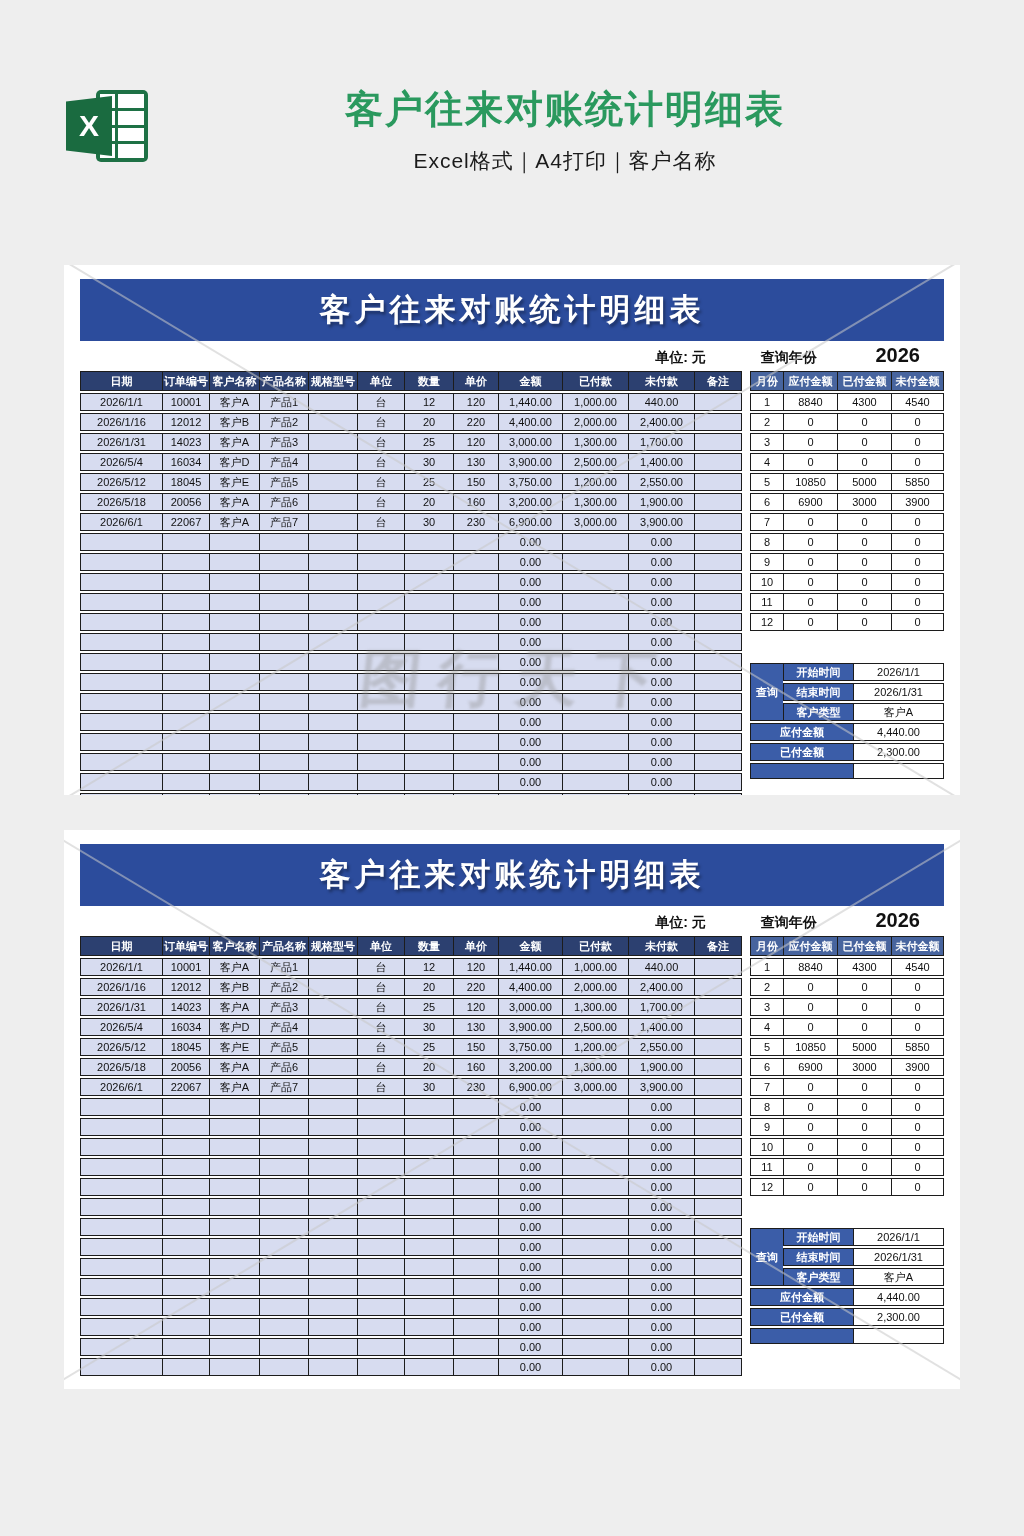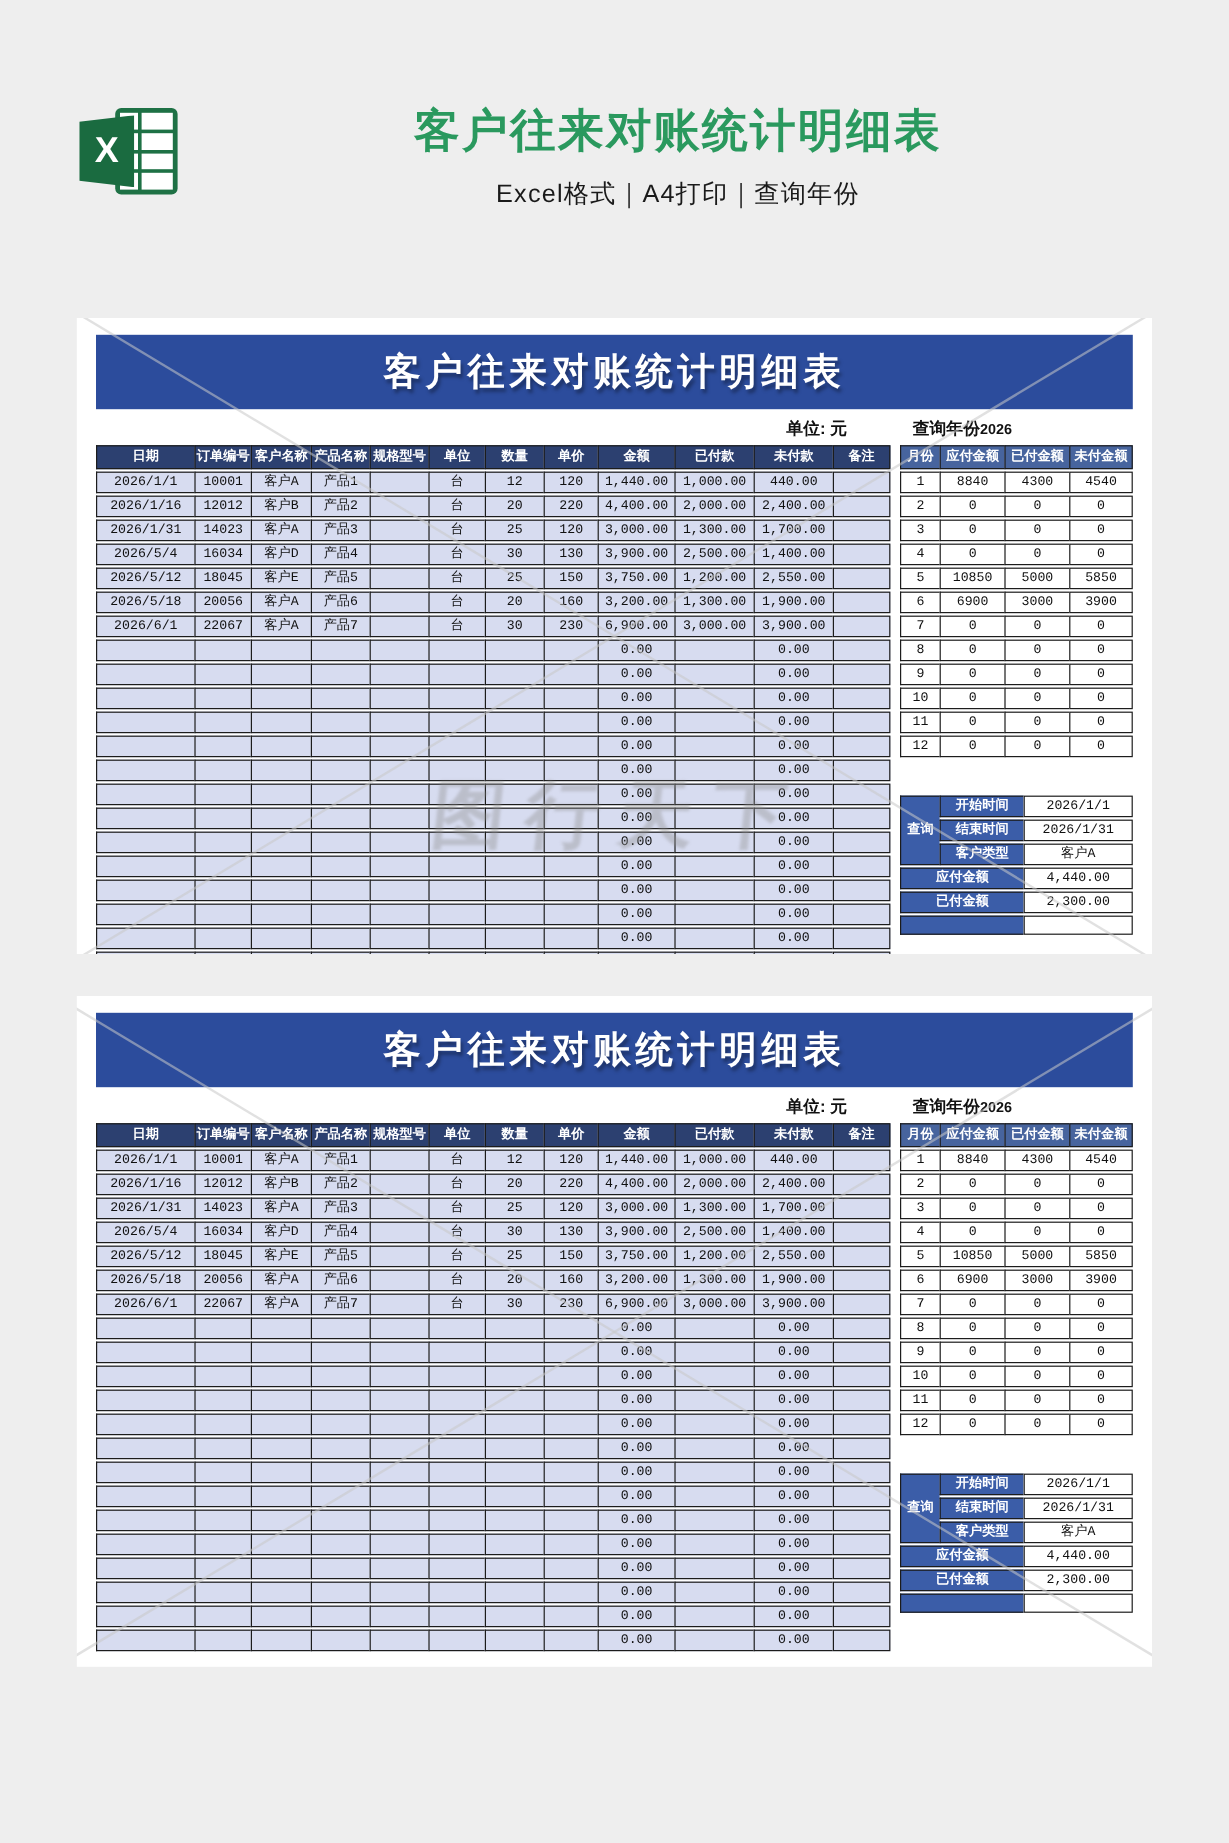--- a/index.html
+++ b/index.html
@@ -34,25 +34,25 @@
   .card-1{height:530px;margin-bottom:35px;}
   .card-2{height:559px;}
 
   .banner{height:62px;background:var(--banner-blue);color:#fff;display:flex;
           align-items:center;justify-content:center;font-size:31px;font-weight:bold;
           letter-spacing:4px;text-shadow:2px 3px 3px rgba(0,0,0,.35);}
 
   .meta{display:flex;height:24px;align-items:flex-end;margin-top:2px;font-weight:600;}
   .meta-left{width:662px;text-align:right;padding-right:18px;font-size:14px;}
   .meta-gap{width:8px;}
-  .meta-right{width:194px;display:flex;justify-content:flex-start;align-items:baseline;
+  .meta-right{width:194px;display:flex;justify-content:space-between;align-items:baseline;
               padding:0 24px 0 6px;font-size:14px;margin-left:23px;}
-  .year-val{font-size:12px;}
-
-  .content{display:flex;gap:8px;margin-top:2px;align-items:flex-start;font-family:Liberation Mono, monospace;}
+  .year-val{font-size:20px;}
+
+  .content{display:flex;gap:8px;margin-top:2px;align-items:flex-start;}
 
   table{border-collapse:separate;border-spacing:0 2px;table-layout:fixed;}
   th,td{height:16px;line-height:16px;font-size:11px;text-align:center;padding:0 1px;
         overflow:hidden;white-space:nowrap;
         border-top:1px solid var(--border-dark);border-bottom:1px solid var(--border-dark);
         border-left:1px solid var(--border-dark);}
   tr>*:last-child{border-right:1px solid var(--border-dark);}
 
   .main-table{width:662px;}
   .main-table th{background:var(--header-navy);color:#fff;font-weight:bold;height:18px;line-height:18px;}
@@ -90,21 +90,21 @@
         <i></i>
         <i></i>
         <i></i>
     </div>
     <div class="logo-flag">
       <span>X</span>
     </div>
   </div>
   <div class="titles">
     <h1 class="main-title">客户往来对账统计明细表</h1>
-    <p class="sub-title">Excel格式｜A4打印｜查询年份</p>
+    <p class="sub-title">Excel格式｜A4打印｜客户名称</p>
   </div>
 </header>
 
 <div id="cards">
   <section class="card card-1">
     <div class="banner">
       <span>客户往来对账统计明细表</span>
     </div>
     <div class="meta">
       <div class="meta-left">

